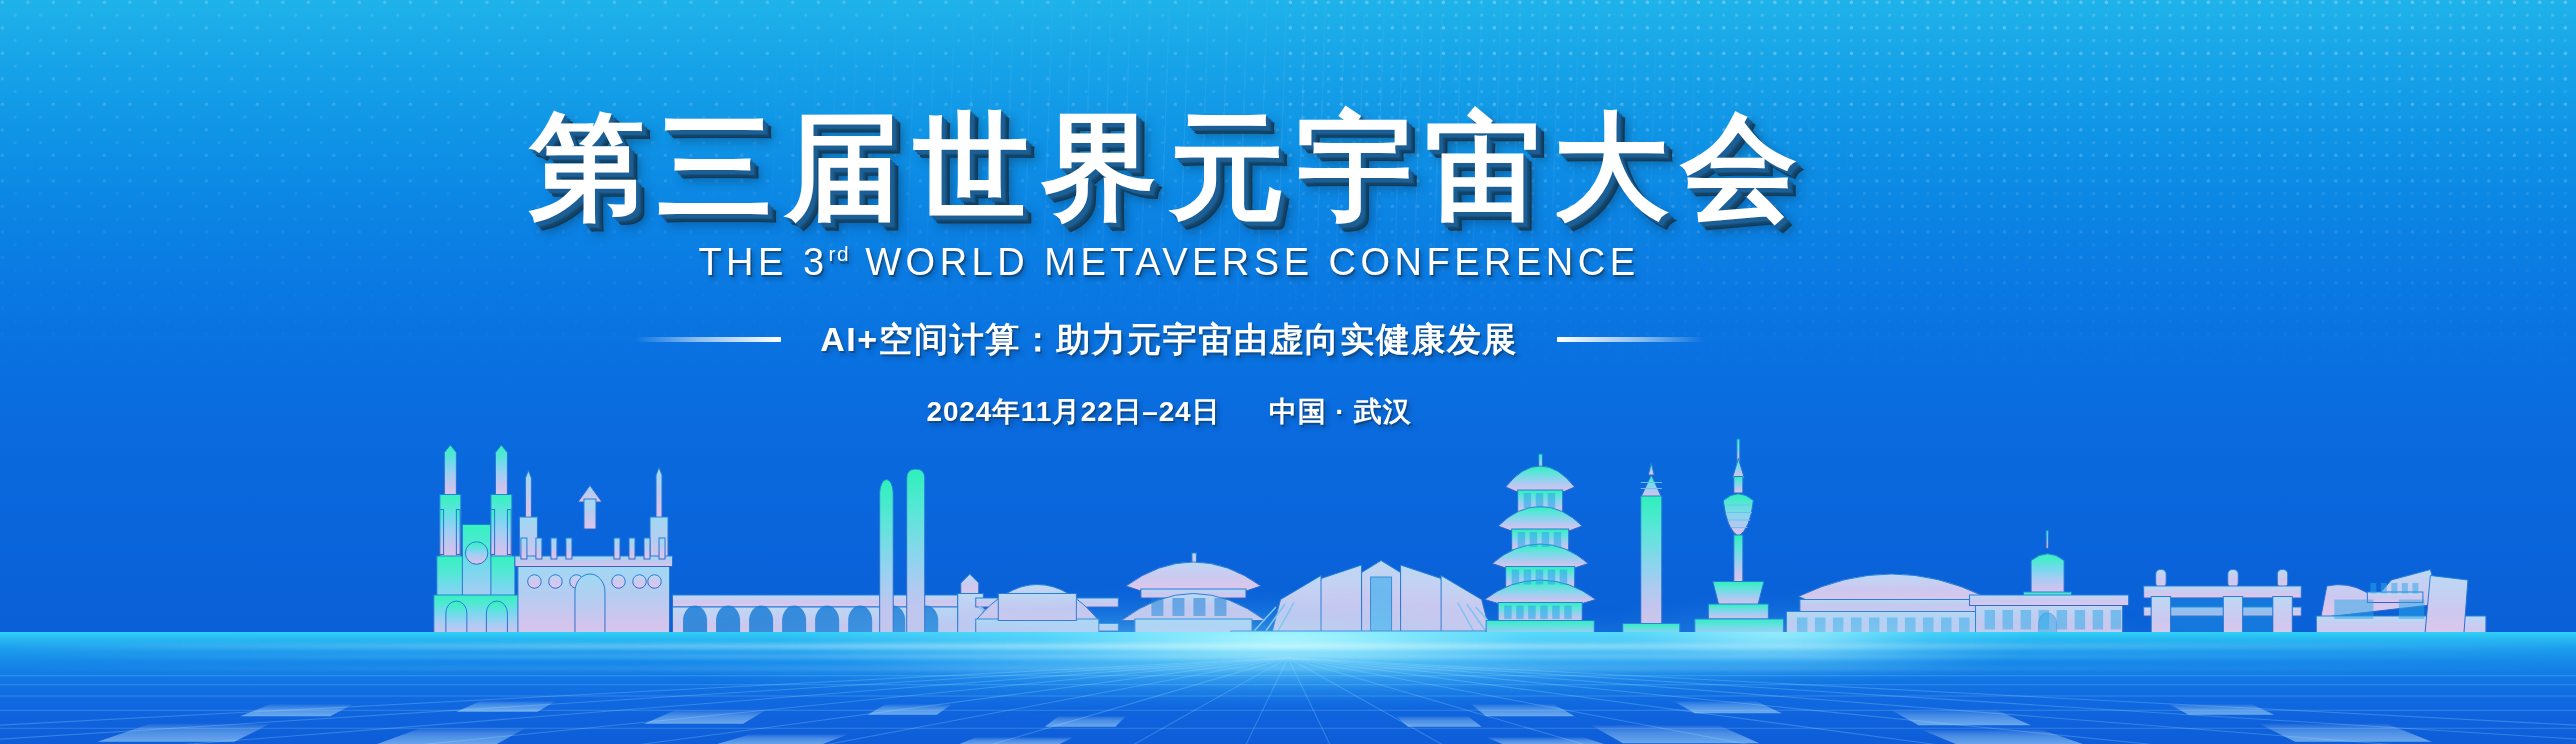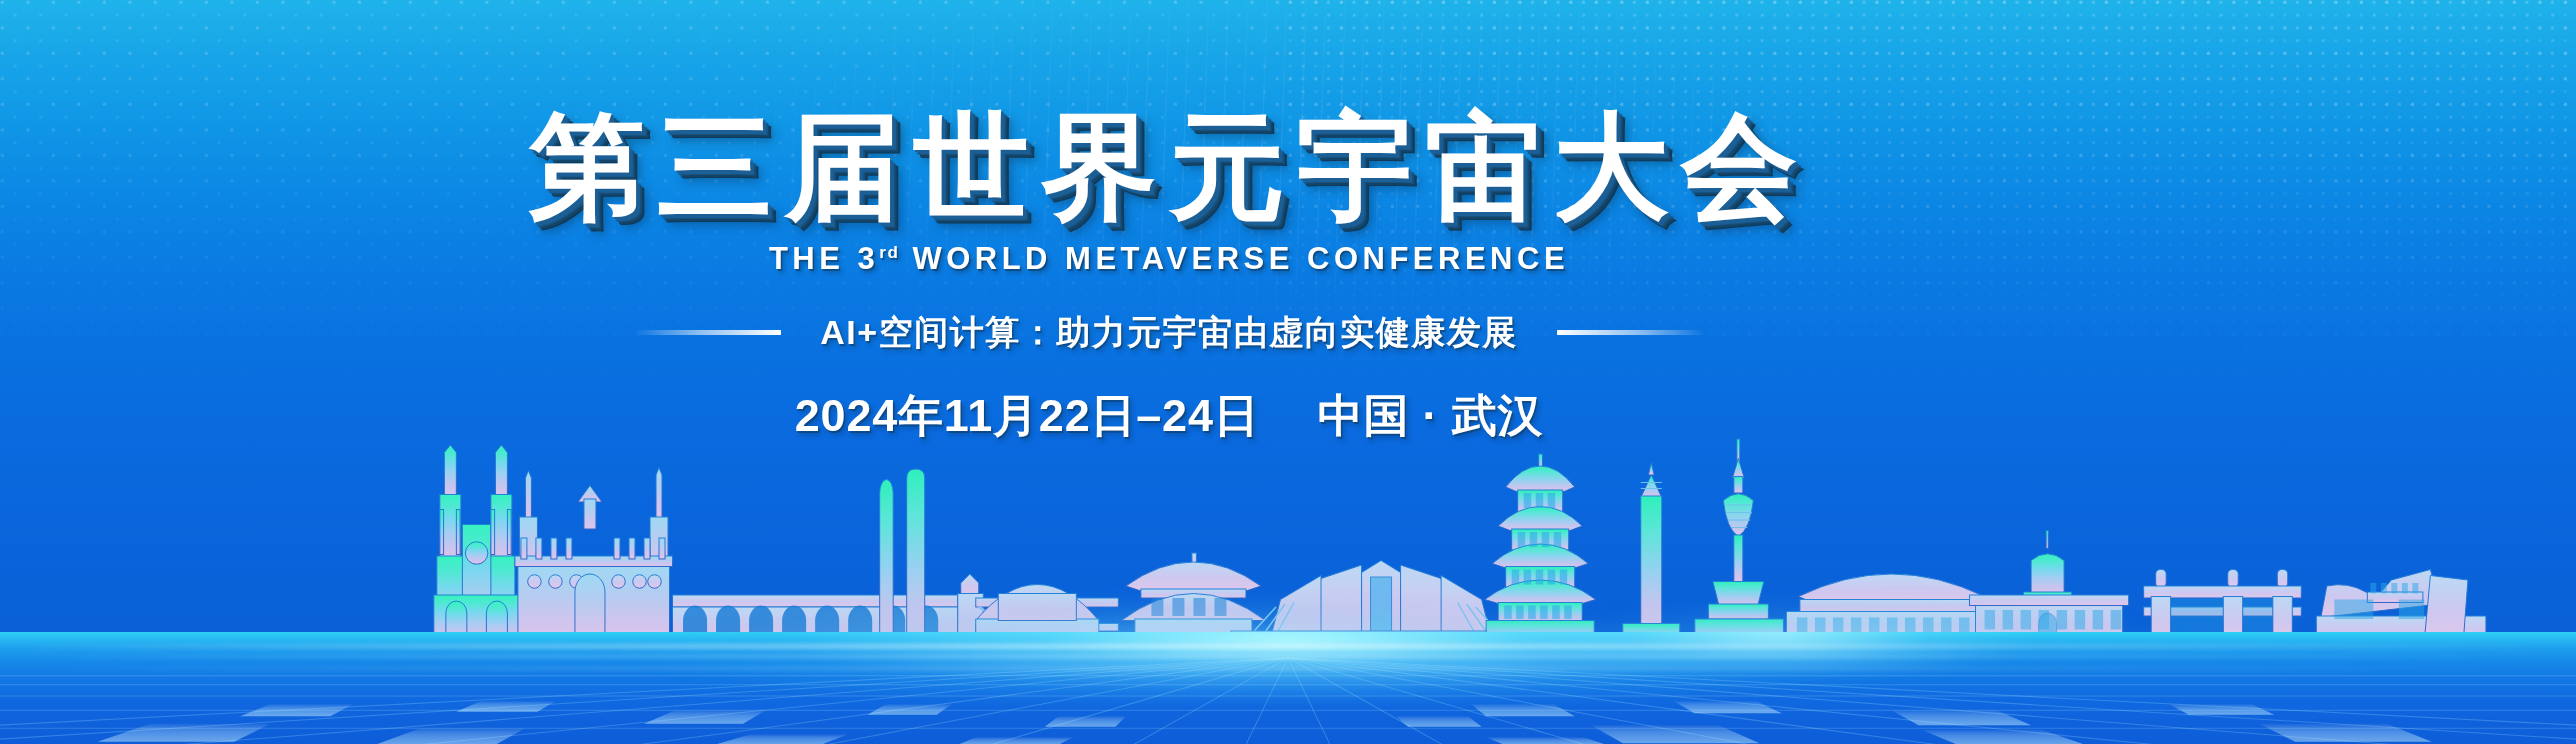--- a/index.html
+++ b/index.html
@@ -92,22 +92,22 @@
        6.8px 6.8px 0 #134468,
       8.3px 8.3px 0 #103a58,
       9.8px 9.8px 10.5px rgba(8,40,70,0.45);
     white-space: nowrap;
   }
 
   .sub-title {
     margin: 0;
     padding-top: 10.5px;
     font-family: "Liberation Sans", sans-serif;
-    font-size: 31px;
-    font-weight: bold;
+    font-size: 38px;
+    font-weight: normal;
     letter-spacing: 4.5px;
     color: #ffffff;
     text-shadow: 1.5px 2.3px 0 rgba(16,60,100,0.62), 3px 3.8px 4.5px rgba(10,40,70,0.35);
     white-space: nowrap;
   }
   .sub-title sup {
     font-size: 0.55em;
     vertical-align: super;
     letter-spacing: 1.5px;
   }
@@ -136,21 +136,21 @@
     font-weight: bold;
     letter-spacing: 1.5px;
     color: #ffffff;
     text-shadow: 1.5px 2.3px 0 rgba(16,60,100,0.55), 3px 3.8px 5.3px rgba(10,40,70,0.30);
   }
 
   .date-row {
     margin: 0;
     padding-top: 30px;
     font-family: "Liberation Sans", "DejaVu Sans", sans-serif;
-    font-size: 45px;
+    font-size: 28px;
     font-weight: bold;
     letter-spacing: 0.8px;
     color: #ffffff;
     text-shadow: 1.5px 2.3px 0 rgba(16,60,100,0.58), 3px 3.8px 5.3px rgba(10,40,70,0.32);
     white-space: nowrap;
   }
   .date-row .gap { display: inline-block; width: 31.5px; }
 
   
   #skyline {

